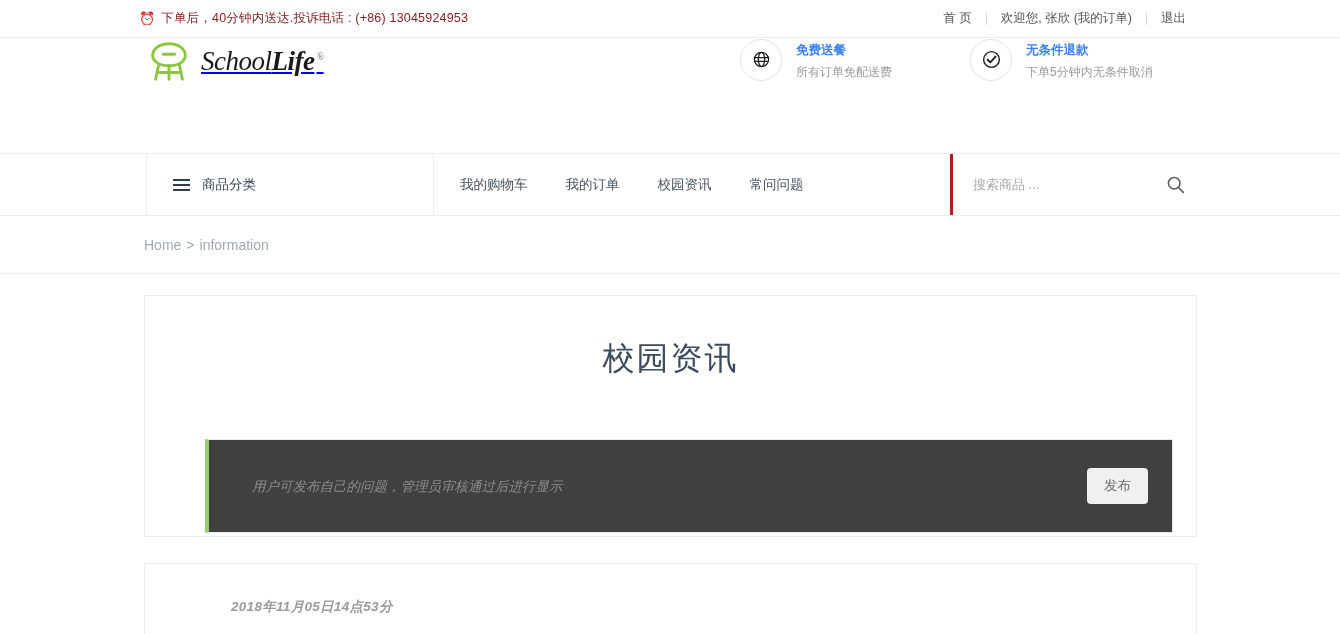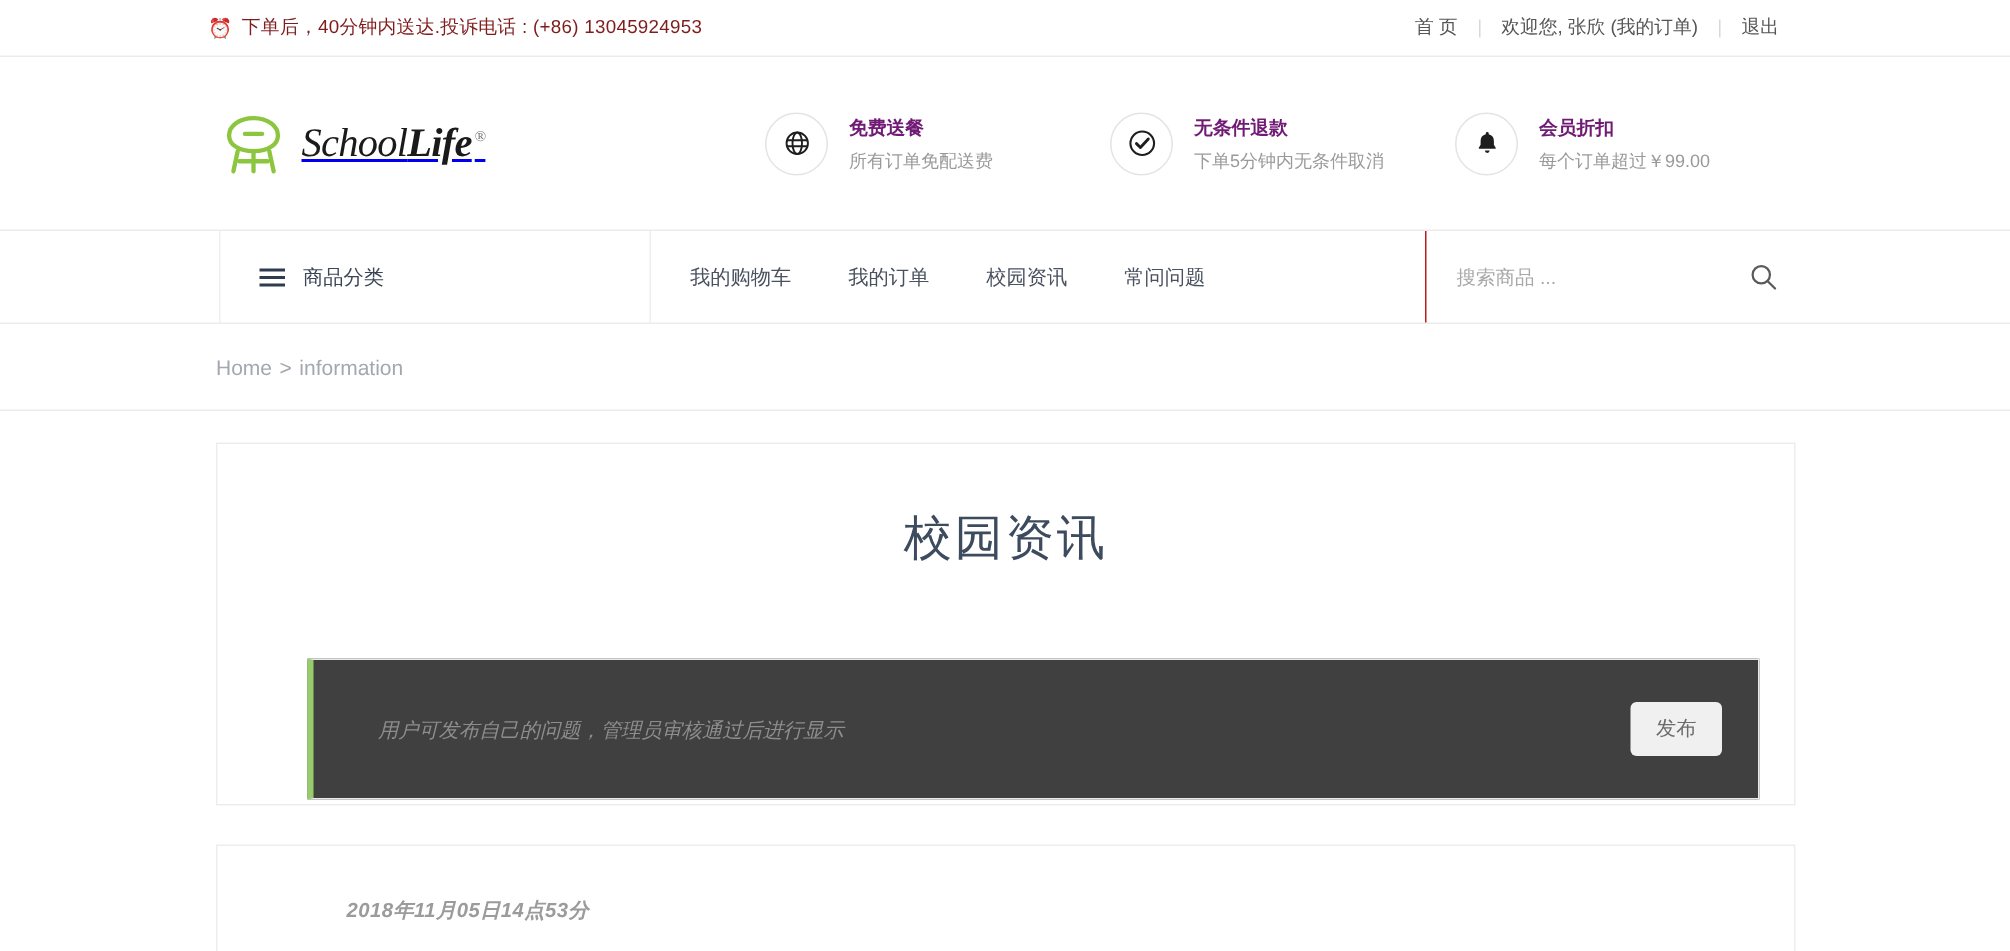--- a/index.html
+++ b/index.html
@@ -33,21 +33,21 @@
   }
   .topbar-right a { color: #555; text-decoration: none; padding: 0 14px; white-space: nowrap; }
   .topbar-right a:first-child { padding-left: 0; }
   .topbar-right .sep { width: 1px; height: 12px; background: #d8d8d8; display: inline-block; }
 
   
   .masthead {
     height: 116px;
     border-bottom: 1px solid #ececec;
     display: flex;
-    align-items: center;
+    align-items: flex-start;
     padding: 0 140px 0 146px;
   }
   .logo { display: flex; align-items: center; gap: 9px; }
   .logo-mark { width: 46px; height: 46px; flex: 0 0 46px; }
   .logo-text {
     font-family: "Liberation Serif", "DejaVu Serif", serif;
     font-size: 27px;
     font-style: italic;
     color: #1a1a1a;
     letter-spacing: -0.5px;
@@ -63,21 +63,21 @@
   .features { display: flex; margin-left: auto; gap: 0; }
   .feature { display: flex; align-items: center; gap: 14px; width: 230px; }
   .feature-circle {
     width: 42px; height: 42px; flex: 0 0 42px;
     border-radius: 50%;
     border: 1px solid #e4e4e4;
     display: flex; align-items: center; justify-content: center;
     color: #222;
   }
   .feature-txt { line-height: 1.35; }
-  .feature-title { font-size: 12.5px; color: #701a75; font-weight: 600; }
+  .feature-title { font-size: 12.5px; color: #3b82f6; font-weight: 600; }
   .feature-sub { font-size: 12px; color: #9a9a9a; margin-top: 2px; }
 
   
   .navwrap {
     height: 62px;
     border-bottom: 1px solid #ececec;
     display: flex;
     align-items: stretch;
     padding: 0 140px 0 146px;
   }
@@ -93,21 +93,21 @@
   .burger i { display: block; width: 17px; height: 2px; background: #2f3c4e; }
   .cat-label { font-size: 13.5px; color: #3a4656; }
 
   .navlinks { display: flex; align-items: center; padding-left: 26px; gap: 38px; text-align: right; }
   .navlinks a { font-size: 13.5px; color: #4a5260; text-decoration: none; white-space: nowrap; }
 
   .searchbox {
     margin-left: auto;
     display: flex; align-items: center;
     width: 250px;
-    border-left: 1px solid #b91c1c;
+    border-left: 3px solid #b91c1c;
     padding: 0 8px 0 18px;
   }
   .searchbox input {
     border: 0; outline: 0; flex: 1;
     font-size: 13px; color: #555;
     font-family: inherit;
     background: transparent;
   }
   .searchbox input::placeholder { color: #a8a8a8; }
   .search-btn {
@@ -244,32 +244,20 @@
           <circle cx="12" cy="12" r="9"></circle>
           <path d="M7.6 12.3l3 3 6-6.6" stroke-width="2.2" stroke-linecap="round" stroke-linejoin="round"></path>
         </svg>
       </span>
       <span class="feature-txt">
         <span class="feature-title">无条件退款</span><br>
         <span class="feature-sub">下单5分钟内无条件取消</span>
       </span>
     </div>
 
-    <div class="feature">
-      <span class="feature-circle">
-        <svg viewBox="0 0 24 24" width="19" height="19" fill="#1e1e1e">
-          <path d="M12 2.6a1.25 1.25 0 0 1 1.25 1.25v.55A5.9 5.9 0 0 1 17.6 10v3.3l1.5 2.5a.6.6 0 0 1-.52.92H5.42a.6.6 0 0 1-.52-.92l1.5-2.5V10a5.9 5.9 0 0 1 4.35-5.6v-.55A1.25 1.25 0 0 1 12 2.6z"></path>
-          <path d="M10 18.2h4a2 2 0 0 1-4 0z"></path>
-        </svg>
-      </span>
-      <span class="feature-txt">
-        <span class="feature-title">会员折扣</span><br>
-        <span class="feature-sub">每个订单超过￥99.00</span>
-      </span>
-    </div>
 
   </div>
 </div>
 
 <div class="navwrap">
   <div class="cat-box">
     <span class="burger">
         <i></i>
         <i></i>
         <i></i>

